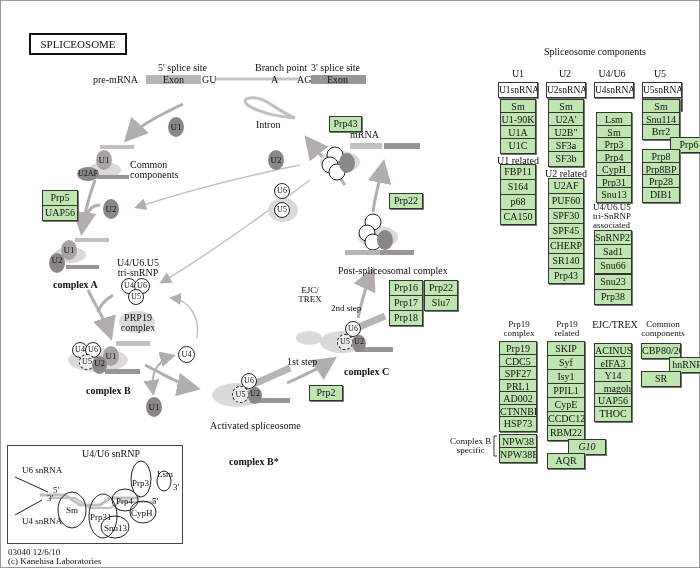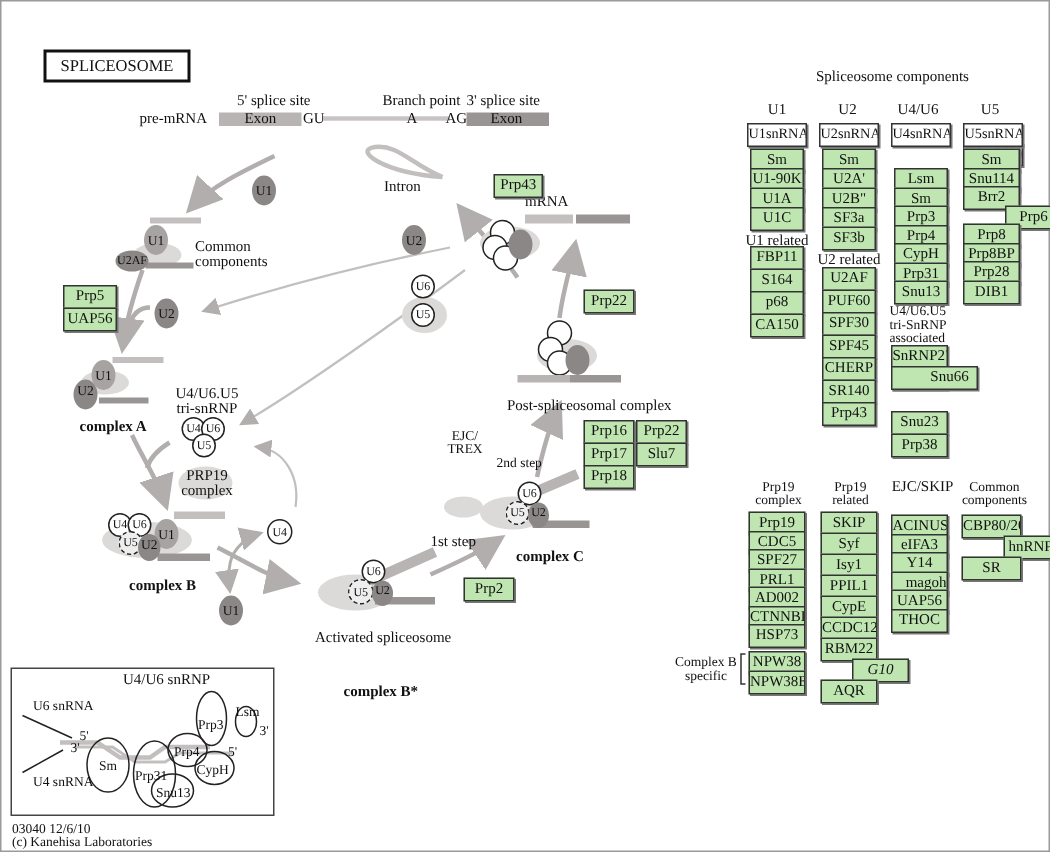--- a/index.html
+++ b/index.html
@@ -257,36 +257,36 @@
   </div>
 
 <div class="abs ts" style="left:593px;top:203px;line-height:9px">
   <div>U4/U6.U5</div>
   <div>tri-SnRNP</div>
   <div>associated</div>
 </div>
 <div id="col-tri">
     <div class="gene" style="left: 594px; top: 230px; width: 36px;">SnRNP27</div>
     <div class="gene" style="left: 594px; top: 244px; width: 36px;">Sad1</div>
-    <div class="gene" style="left: 594px; top: 244px; width: 36px; padding-left: 20px;">Snu66</div>
+    <div class="gene" style="left: 594px; top: 258px; width: 36px;">Snu66</div>
   </div>
 <div id="col-tri2">
     <div class="gene" style="left: 594px; top: 274px; width: 36px;">Snu23</div>
     <div class="gene" style="left: 594px; top: 289px; width: 36px;">Prp38</div>
   </div>
 
 <div class="abs ts" style="left:500px;top:320px;width:38px;text-align:center;line-height:9px">
   <div>Prp19</div>
   <div>complex</div>
 </div>
 <div class="abs ts" style="left:548px;top:320px;width:38px;text-align:center;line-height:9px">
   <div>Prp19</div>
   <div>related</div>
 </div>
-<div class="col-head ts" style="left:590px;top:320px;width:50px">EJC/SKIP</div>
+<div class="col-head ts" style="left:590px;top:320px;width:50px">EJC/TREX</div>
 <div class="abs ts" style="left:638px;top:320px;width:50px;text-align:center;line-height:9px">
   <div>Common</div>
   <div>components</div>
 </div>
 
 <div id="col-prp19c">
     <div class="gene" style="left: 499px; top: 341px; width: 36px;">Prp19</div>
     <div class="gene" style="left: 499px; top: 353.5px; width: 36px;">CDC5</div>
     <div class="gene" style="left: 499px; top: 366px; width: 36px;">SPF27</div>
     <div class="gene" style="left: 499px; top: 378.5px; width: 36px;">PRL1</div>

